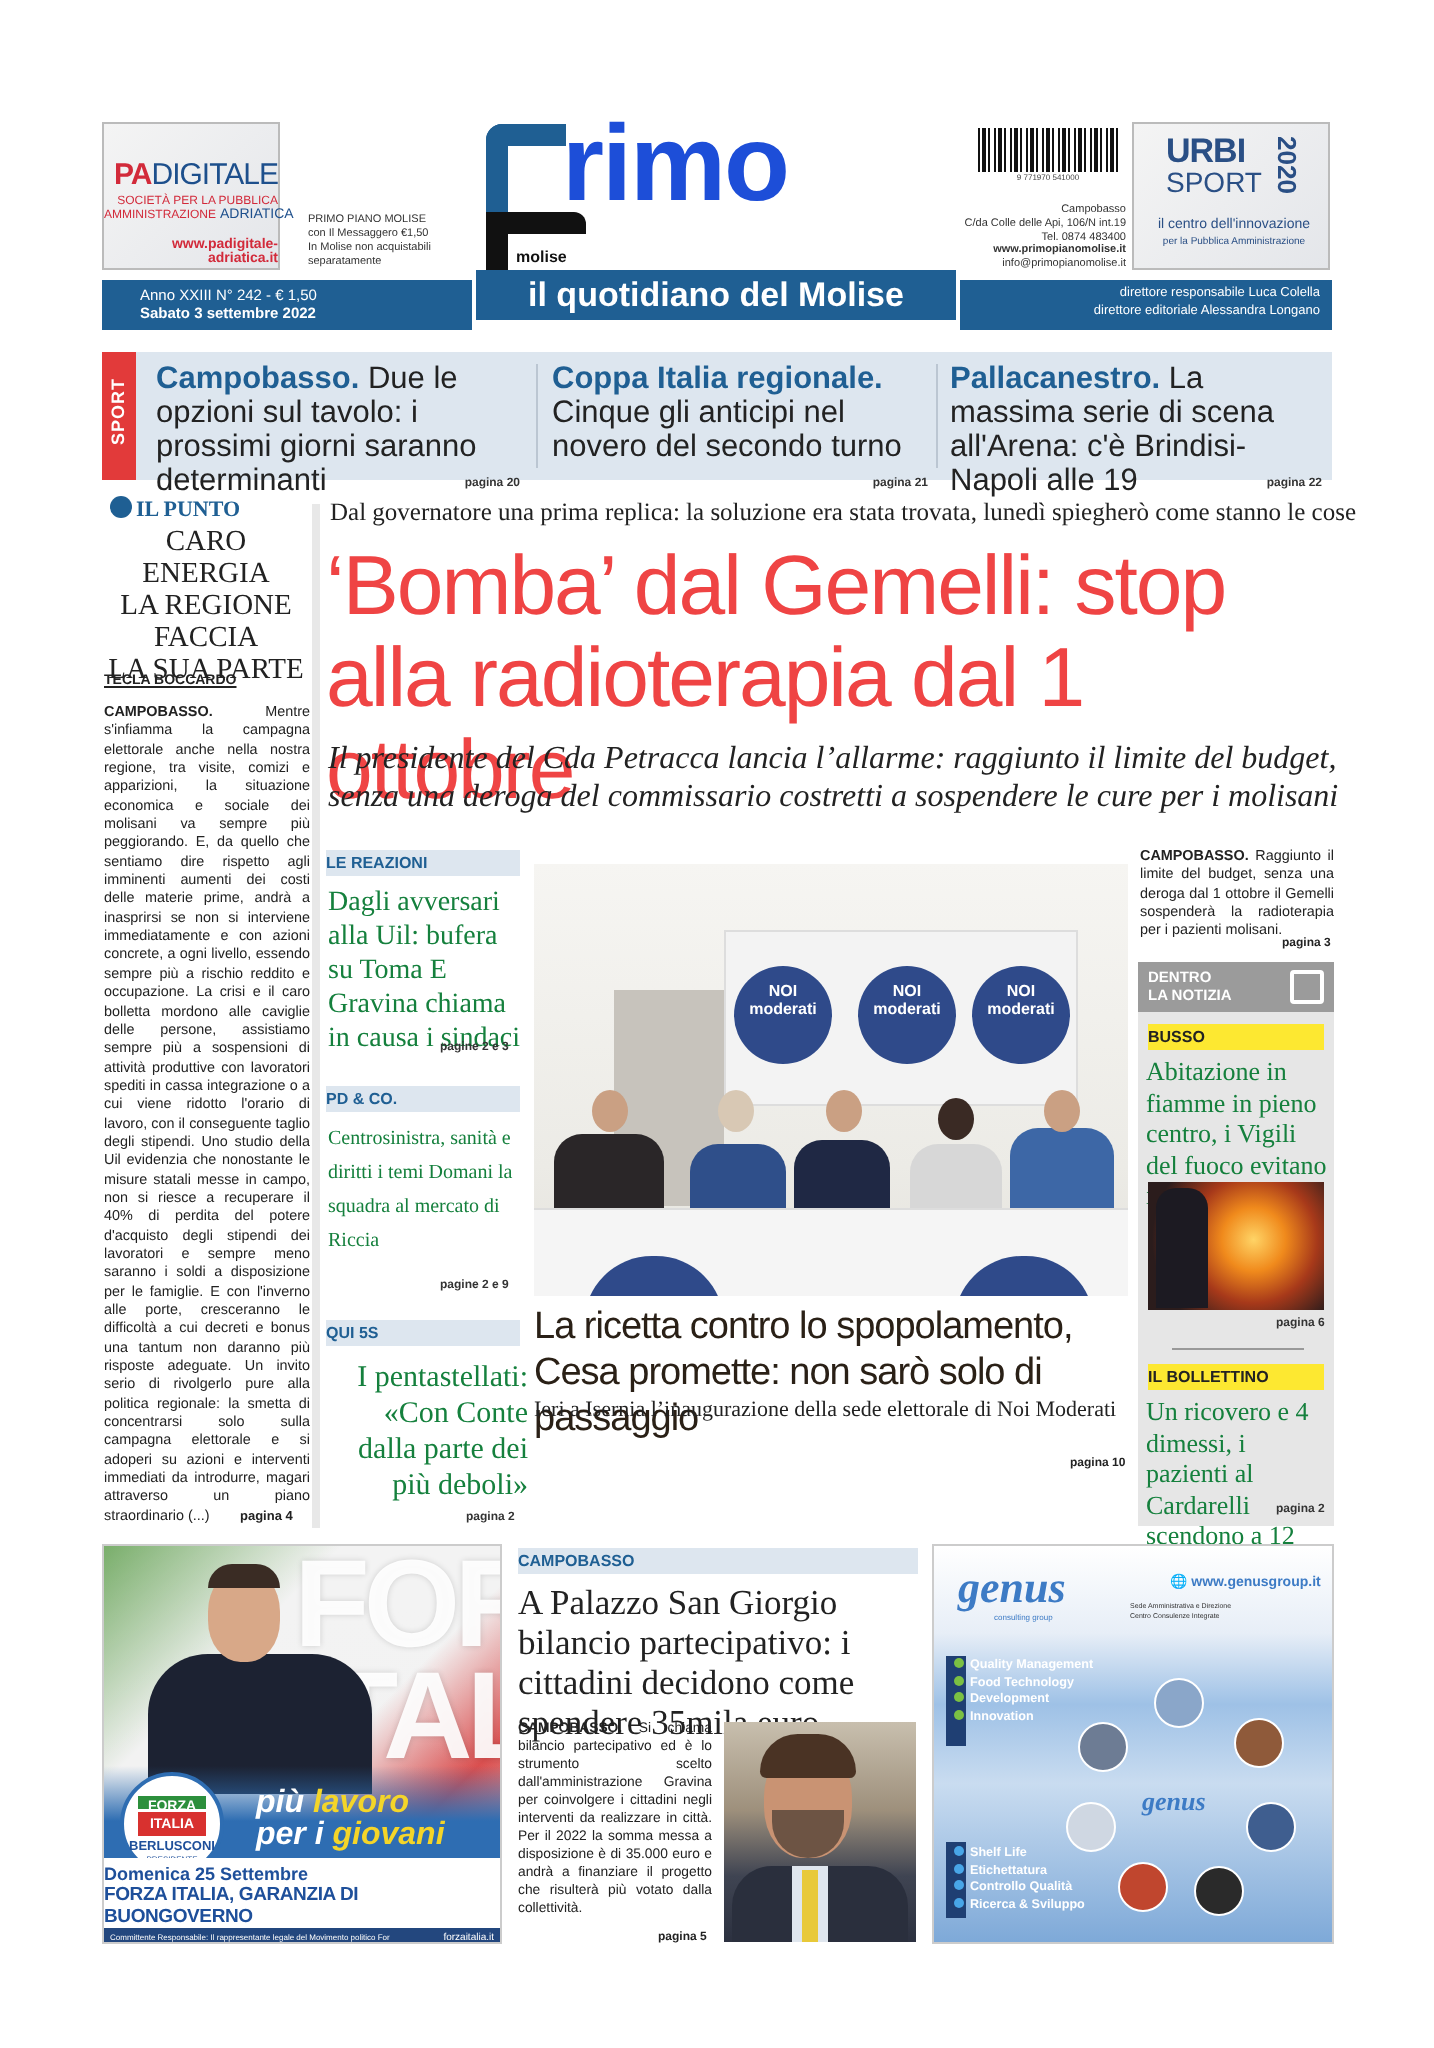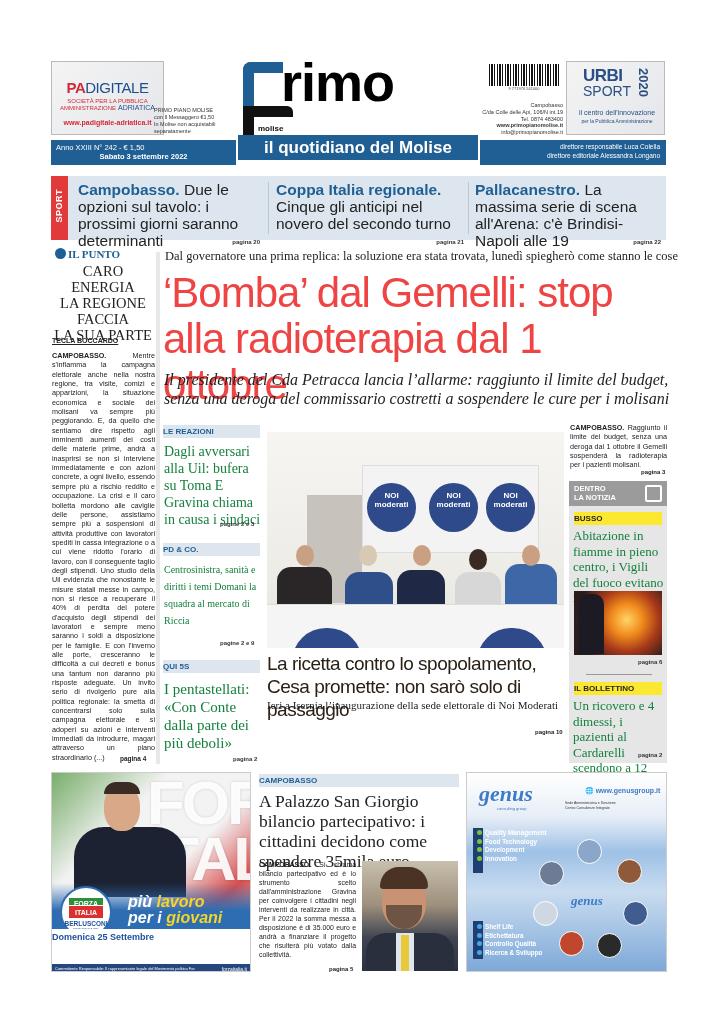--- a/index.html
+++ b/index.html
@@ -1,50 +1,50 @@
 <!DOCTYPE html>
 <html><head>
   <meta charset="utf-8">
   <style>
     * { box-sizing: border-box; margin: 0; padding: 0; }
     body { width: 717px; height: 1024px; background: #ffffff; position: relative; overflow: hidden; font-family: "Liberation Sans", sans-serif; color: #222; }
     .abs { position: absolute; }
 
     
     .ad-box { border: 1px solid #bbb; background: linear-gradient(135deg, #f4f4f4 0%, #e4e6ea 100%); }
-    #pa-ad { left: 51px; top: 61px; width: 113px; height: 74px; text-align: center; }
+    #pa-ad { left: 51px; top: 61px; width: 89px; height: 74px; text-align: right; }
     #pa-ad .pa-title { margin-top: 17px; font-size: 15px; font-weight: bold; color: #d22a3a; letter-spacing: -0.5px; }
     #pa-ad .pa-title span { color: #1d4f8c; font-weight: normal; }
     #pa-ad .pa-sub { font-size: 7px; color: #1d4f8c; margin-top: 1px; }
     #pa-ad .pa-sub b { color: #d22a3a; font-size: 6px; font-weight: normal; margin-right: 2px; }
     #pa-ad .pa-url { font-size: 7px; color: #d22a3a; font-weight: bold; margin-top: 8px; }
     #price-note { left: 154px; top: 107px; width: 80px; font-size: 5.5px; line-height: 7px; color: #333; }
 
     #logo { left: 243px; top: 58px; width: 230px; height: 84px; }
-    #logo .l1 { position: absolute; left: 38px; top: -2px; font-size: 54px; font-weight: bold; color: #000000; letter-spacing: -1px; line-height: 52px; }
+    #logo .l1 { position: absolute; left: 38px; top: -2px; font-size: 54px; font-weight: bold; color: #1d4ed8; letter-spacing: -1px; line-height: 52px; }
     #logo .l2 { position: absolute; left: 38px; top: 34px; font-size: 54px; font-weight: bold; color: #1f5f93; letter-spacing: -1px; line-height: 52px; }
     #logo .p-bar { position: absolute; left: 0; top: 4px; width: 40px; height: 75px; border-left: 11px solid #1f5f93; border-top: 11px solid #1f5f93; border-radius: 8px 0 0 0; }
     #logo .p-black { position: absolute; left: 0; top: 48px; width: 50px; height: 36px; border-left: 11px solid #111; border-top: 11px solid #111; border-radius: 0 6px 0 0; }
     #logo .molise { position: absolute; left: 15px; top: 66px; font-size: 8px; color: #111; font-weight: bold; }
 
     #barcode { left: 489px; top: 64px; width: 70px; height: 22px; background: repeating-linear-gradient(90deg, #111 0 1px, #fff 1px 2px, #111 2px 4px, #fff 4px 5px, #111 5px 6px, #fff 6px 8px); }
     #barcode-num { left: 489px; top: 86px; width: 70px; font-size: 4px; color: #444; text-align: center; }
     #address { left: 480px; top: 102px; width: 83px; text-align: right; font-size: 5.5px; line-height: 6.8px; color: #333; }
     #address .b { font-weight: bold; }
 
     #urbi-ad { left: 566px; top: 61px; width: 99px; height: 74px; text-align: center; }
     #urbi-ad .u1 { position: absolute; left: 16px; top: 6px; font-size: 17px; font-weight: bold; color: #2a4f85; line-height: 16px; letter-spacing: -0.5px; }
     #urbi-ad .u2 { position: absolute; left: 16px; top: 22px; font-size: 14px; color: #2a4f85; line-height: 14px; }
     #urbi-ad .u3 { position: absolute; left: 70px; top: 6px; font-size: 13px; font-weight: bold; color: #2a4f85; writing-mode: vertical-rl; line-height: 13px; }
     #urbi-ad .u4 { position: absolute; left: 6px; top: 47px; width: 88px; font-size: 7px; color: #2a4f85; }
     #urbi-ad .u5 { position: absolute; left: 6px; top: 56px; width: 88px; font-size: 5px; color: #2a4f85; }
 
     .bluebar { background: #1f5f93; color: #fff; }
-    #bar-left { left: 51px; top: 140px; width: 185px; height: 25px; padding: 3px 5px; font-size: 7.5px; line-height: 9px; }
-    #bar-left .d { font-weight: bold; text-align: center; }
+    #bar-left { left: 51px; top: 140px; width: 185px; height: 25px; padding: 3px 19px; font-size: 7.5px; line-height: 9px; }
+    #bar-left .d { font-weight: bold; }
     #bar-mid { left: 238px; top: 135px; width: 240px; height: 25px; text-align: center; font-size: 17px; font-weight: bold; line-height: 25px; }
     #bar-right { left: 480px; top: 140px; width: 186px; height: 25px; padding: 3px 6px; font-size: 6.5px; line-height: 8.5px; text-align: right; }
 
     
     #sport-strip { left: 51px; top: 176px; width: 615px; height: 64px; background: #dde6ef; }
     #sport-tag { left: 51px; top: 176px; width: 17px; height: 64px; background: #e23a3a; }
     #sport-tag span { position: absolute; left: 3px; top: 13px; font-size: 9px; font-weight: bold; color: #fff; writing-mode: vertical-rl; transform: rotate(180deg); letter-spacing: 0.5px; }
     .sport-item { position: absolute; top: 181px; font-size: 15.5px; line-height: 17px; color: #222; }
     .sport-item .k { color: #1f5f93; font-weight: bold; }
     .sport-item .pg { position: absolute; right: 4px; top: 53px; font-size: 6px; color: #333; font-weight: bold; }
@@ -235,21 +235,21 @@
 
 <div class="tag blue" style="left:163px; top:425px; width:97px;">LE REAZIONI</div>
 <div class="brief" style="left:164px; top:443px; width:100px; font-size:14px; line-height:17px;">Dagli avversari alla Uil: bufera su Toma E Gravina chiama in causa i sindaci</div>
 <div class="pg-s" style="left:220px; top:521px;">pagine 2 e 3</div>
 
 <div class="tag blue" style="left:163px; top:543px; width:97px;">PD &amp; CO.</div>
 <div class="brief" style="left:164px; top:561px; width:100px; font-size:10px; line-height:17px;">Centrosinistra, sanità e diritti i temi Domani la squadra al mercato di Riccia</div>
 <div class="pg-s" style="left:220px; top:640px;">pagine 2 e 9</div>
 
 <div class="tag blue" style="left:163px; top:660px; width:97px;">QUI 5S</div>
-<div class="brief" style="left:164px; top:680px; width:100px; font-size:15px; line-height:18px;">I pentastellati: «Con Conte dalla parte dei più deboli»</div>
+<div class="brief" style="left:164px; top:680px; width:100px; font-size:15px; line-height:18px;text-align:right;">I pentastellati: «Con Conte dalla parte dei più deboli»</div>
 <div class="pg-s" style="left:233px; top:756px;">pagina 2</div>
 
 <div class="abs" id="photo">
   <div class="wall"></div>
   <div class="door"></div>
   <div class="banner"></div>
   <div class="noi" style="left:100px;">
       <span>NOI moderati</span>
     </div>
   <div class="noi" style="left:162px;">
@@ -310,20 +310,21 @@
     <div class="fi">FORZA ITALIA</div>
     <div class="b">BERLUSCONI</div>
     <div class="p">PRESIDENTE</div>
   </div>
   <div class="slogan">
     <div><span>più</span> <span class="y">lavoro</span></div>
     <div><span>per i</span> <span class="y">giovani</span></div>
   </div>
   <div class="bottom">
     <div class="l1">Domenica 25 Settembre</div>
+    <div class="l2">FORZA ITALIA, GARANZIA DI BUONGOVERNO</div>
   </div>
   <div class="footer">
       <span>forzaitalia.it</span>
       <div style="white-space:nowrap;overflow:hidden;width:140px;">Committente Responsabile: Il rappresentante legale del Movimento politico Forza Italia</div>
     </div>
 </div>
 
 <div class="tag blue abs" id="cb-tag">CAMPOBASSO</div>
 <div class="abs" id="cb-head">A Palazzo San Giorgio bilancio partecipativo: i cittadini decidono come spendere 35mila euro</div>
 <div class="abs" id="cb-body">

